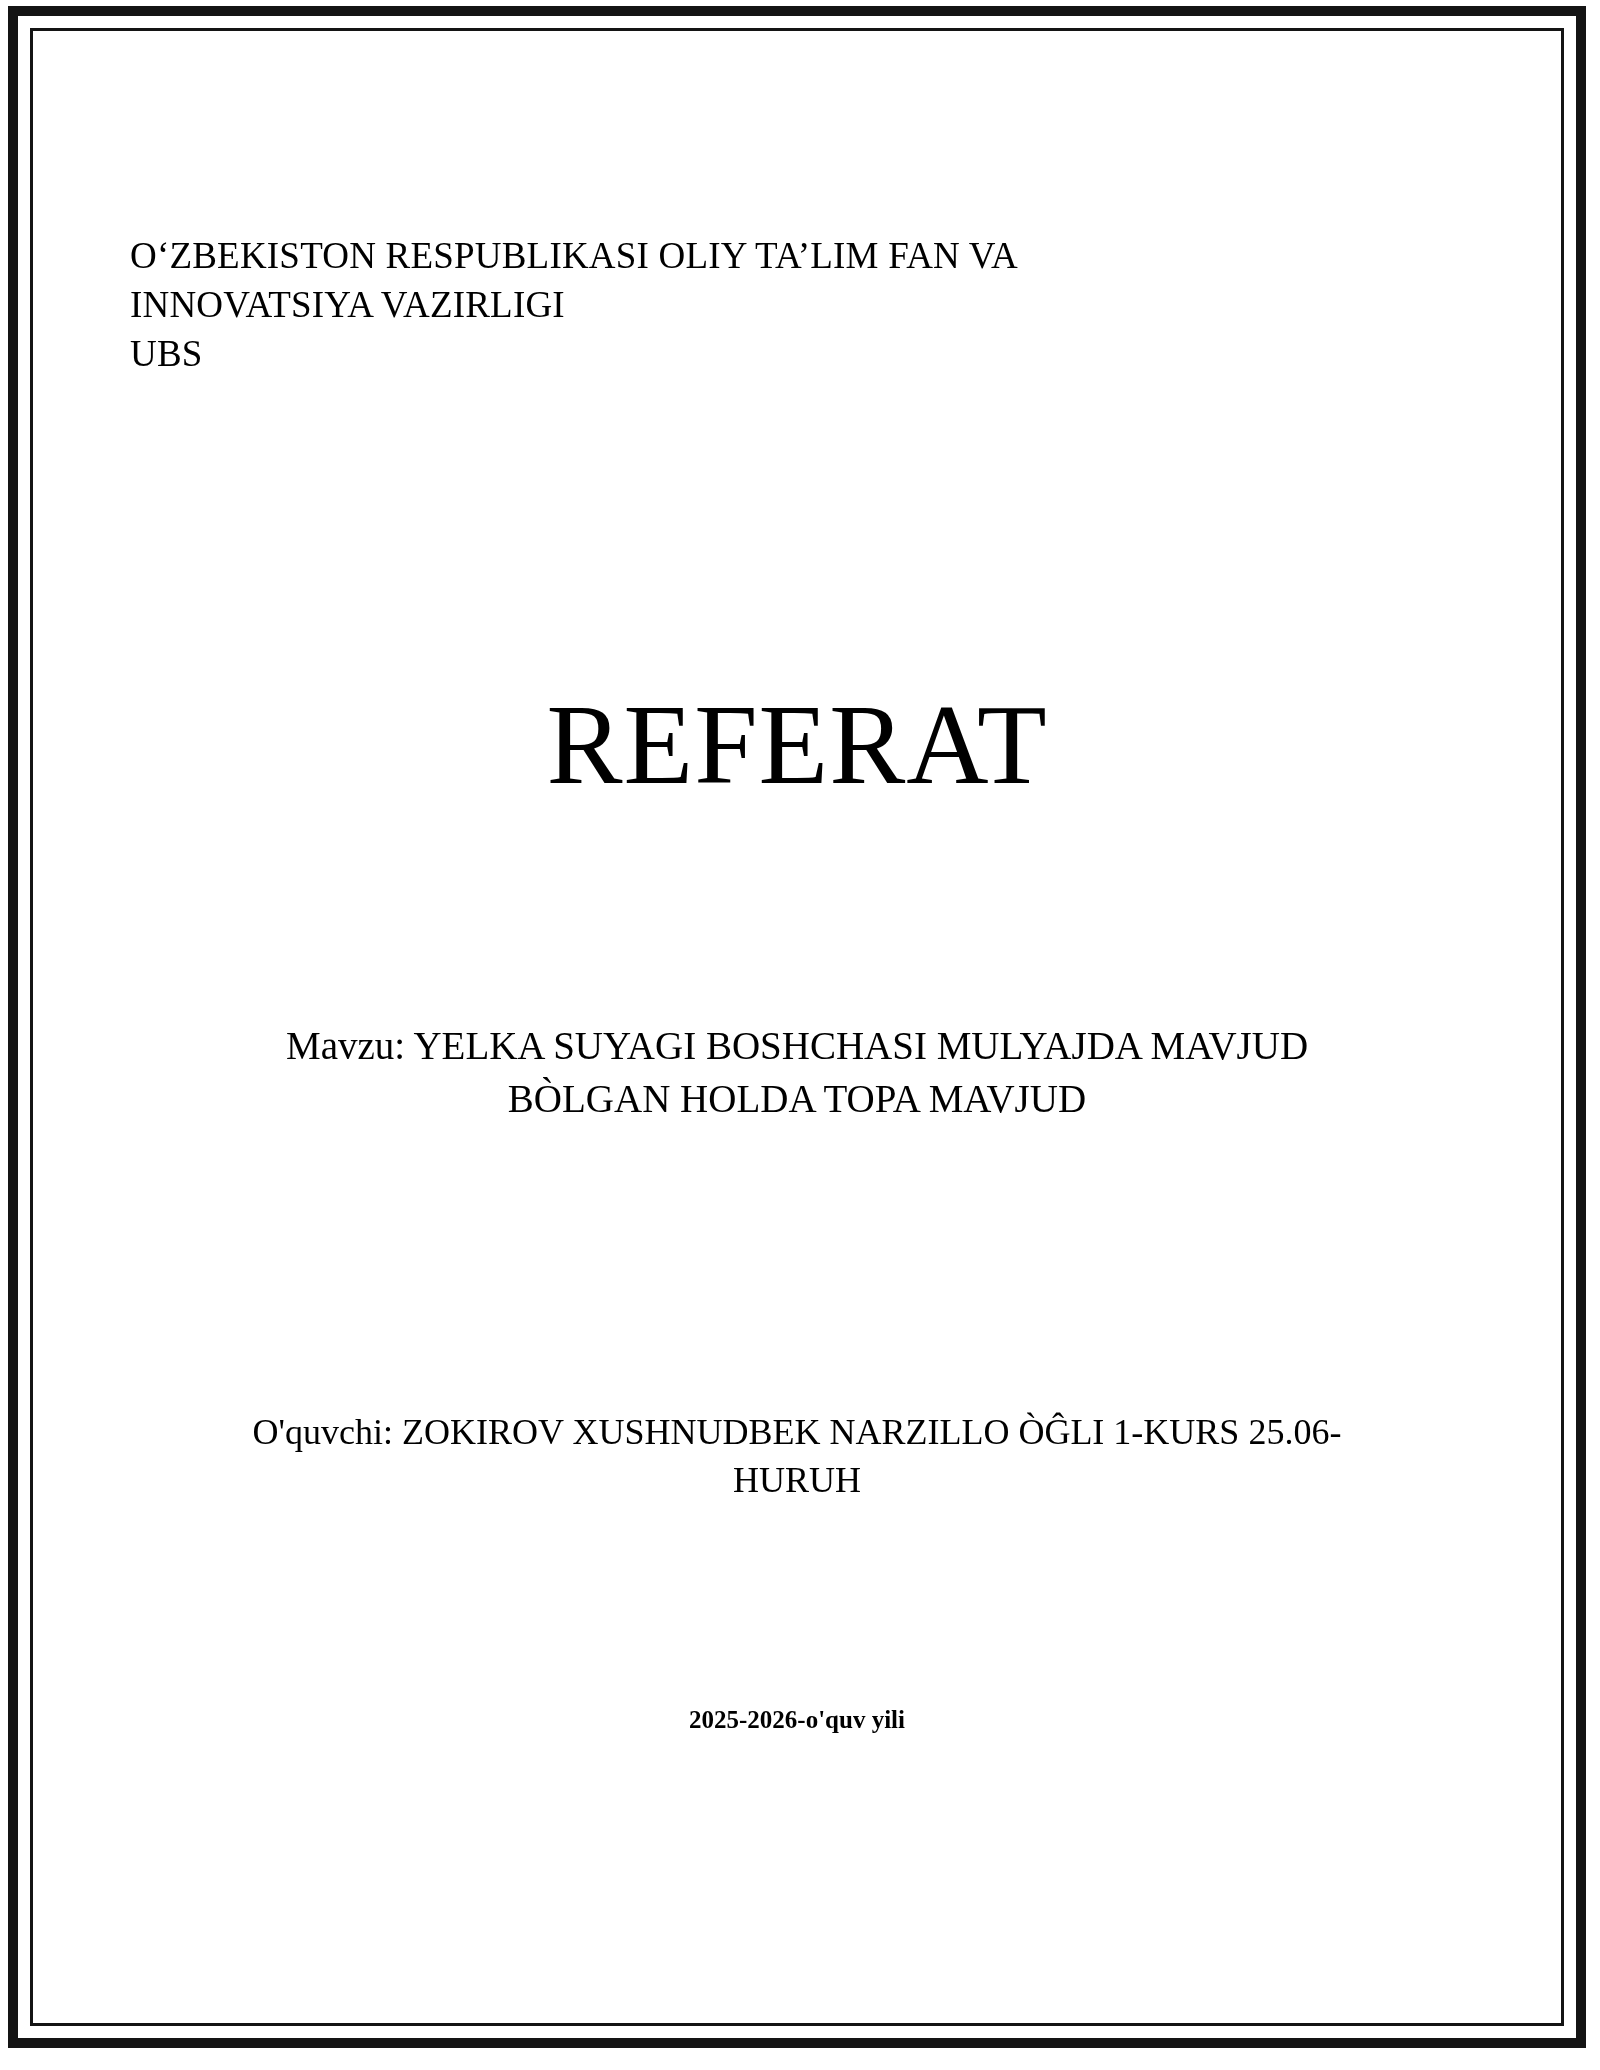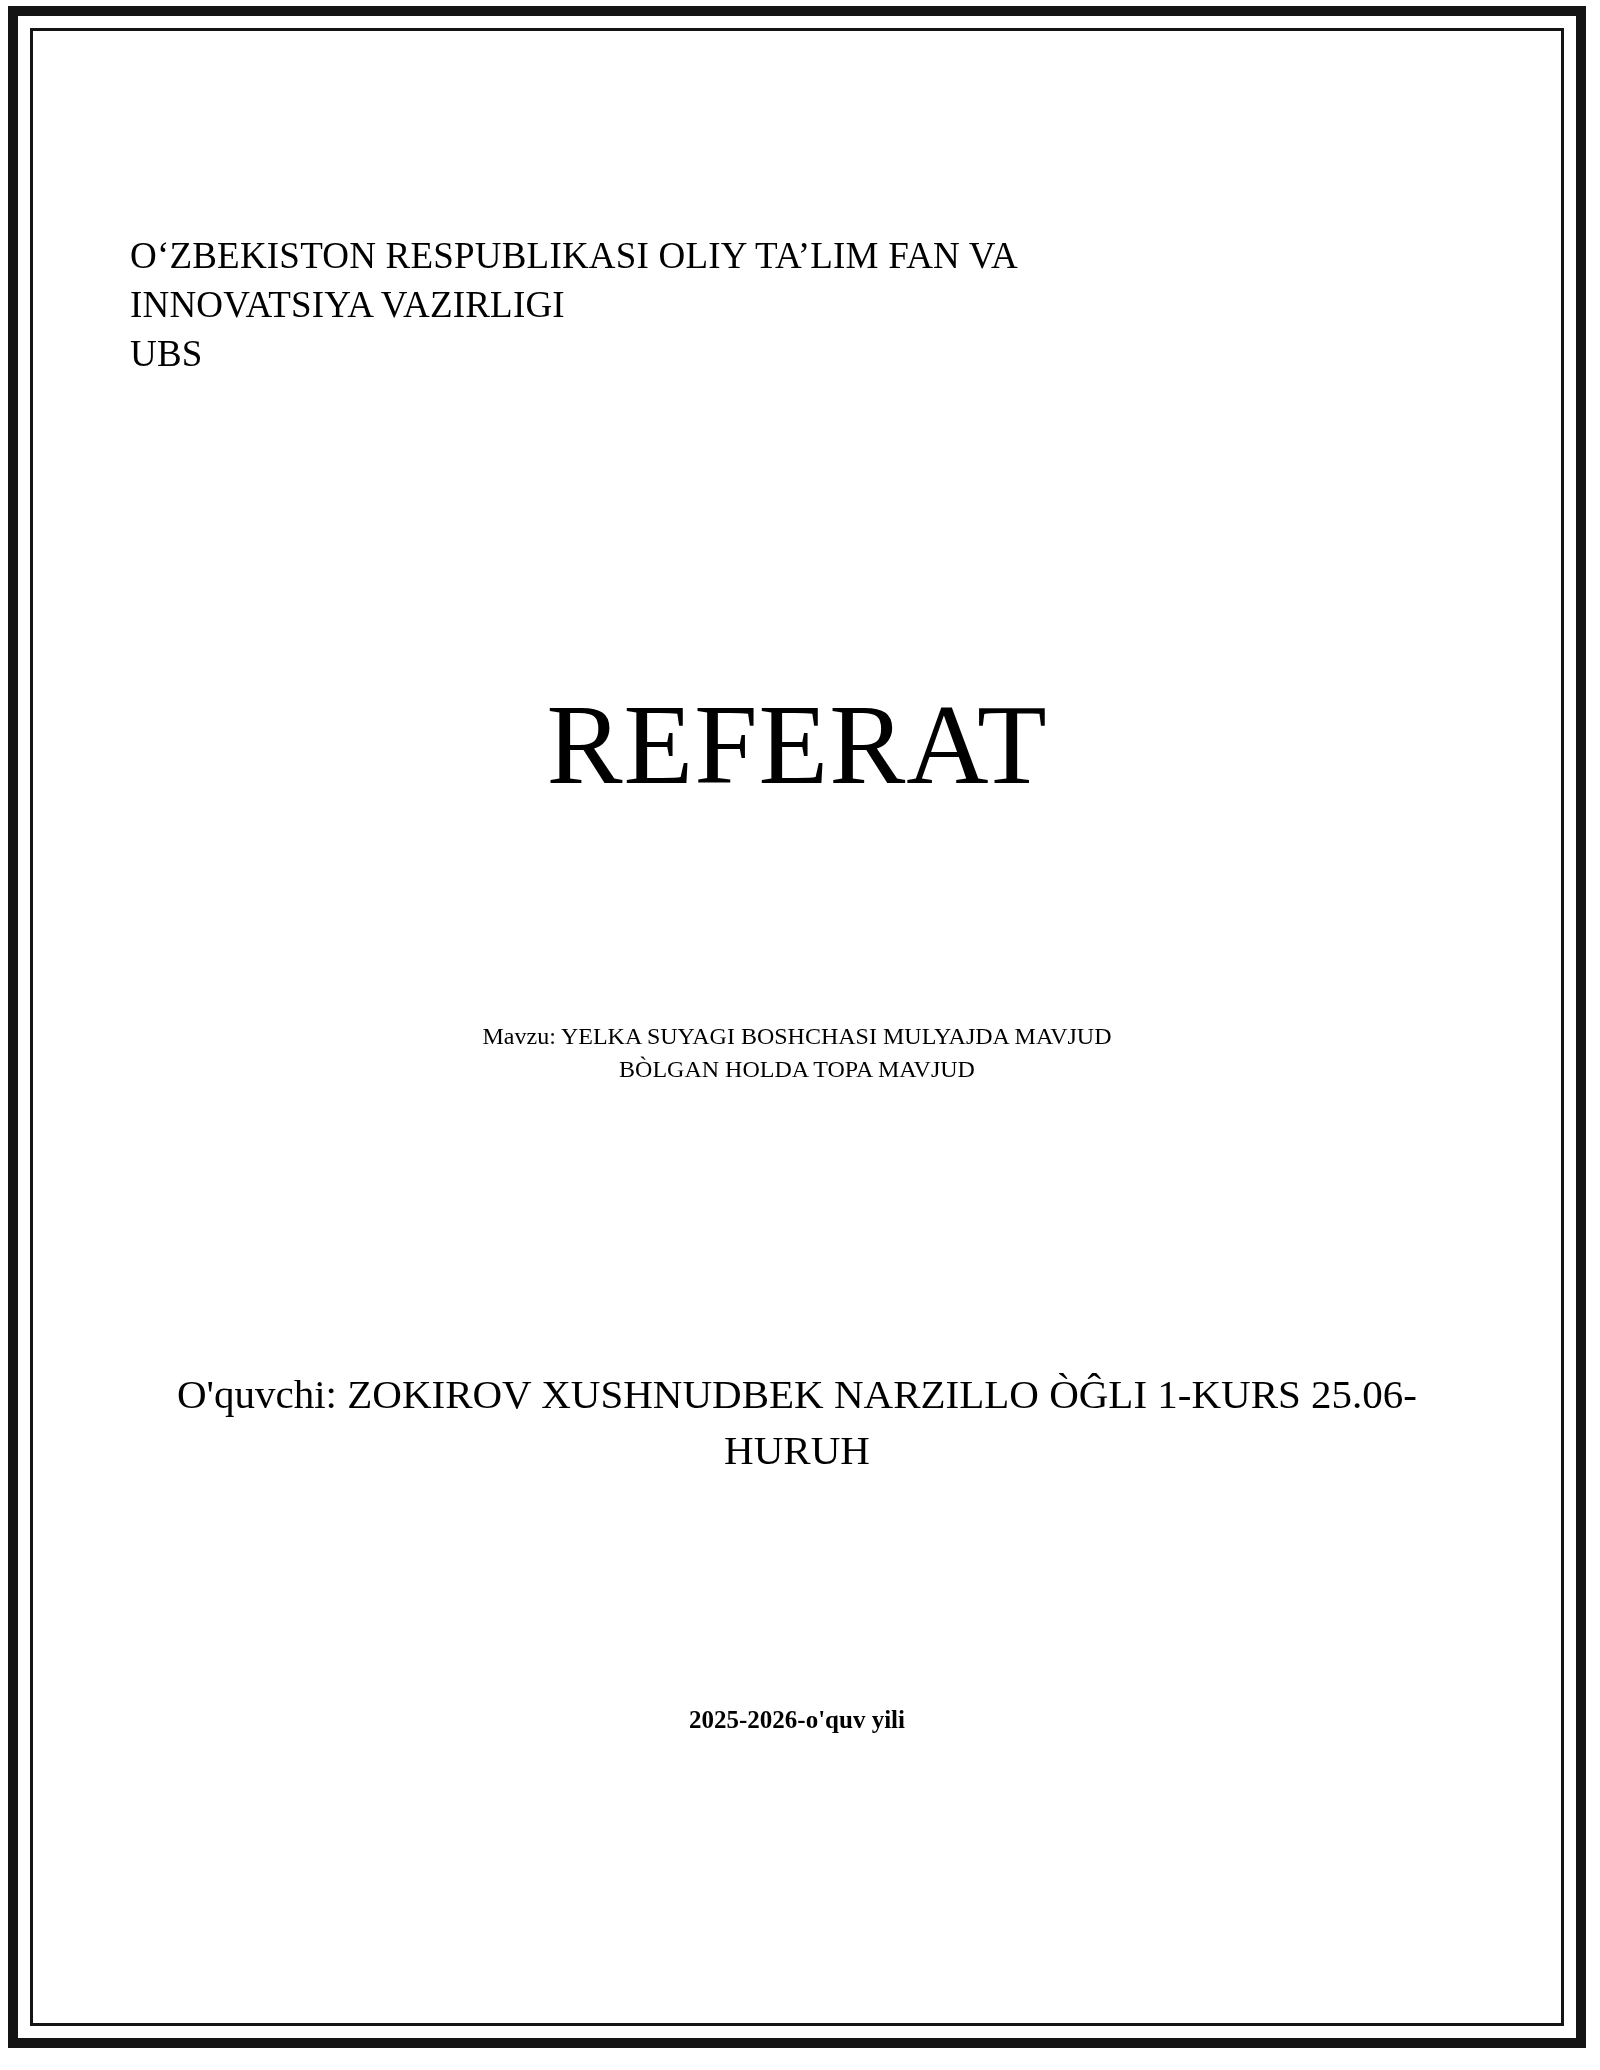--- a/index.html
+++ b/index.html
@@ -59,27 +59,27 @@
     margin-top: 310px;
     text-align: center;
     font-size: 114px;
     font-weight: normal;
     letter-spacing: 1px;
     line-height: 1;
   }
   .topic {
     margin-top: 218px;
     text-align: center;
-    font-size: 24px;
+    font-size: 39px;
     line-height: 1.35;
   }
   .author {
     margin-top: 282px;
     text-align: center;
-    font-size: 41px;
+    font-size: 36px;
     line-height: 1.35;
   }
   .year {
     position: absolute;
     left: 0;
     right: 0;
     top: 1670px;
     text-align: center;
     font-size: 25px;
     font-weight: bold;

